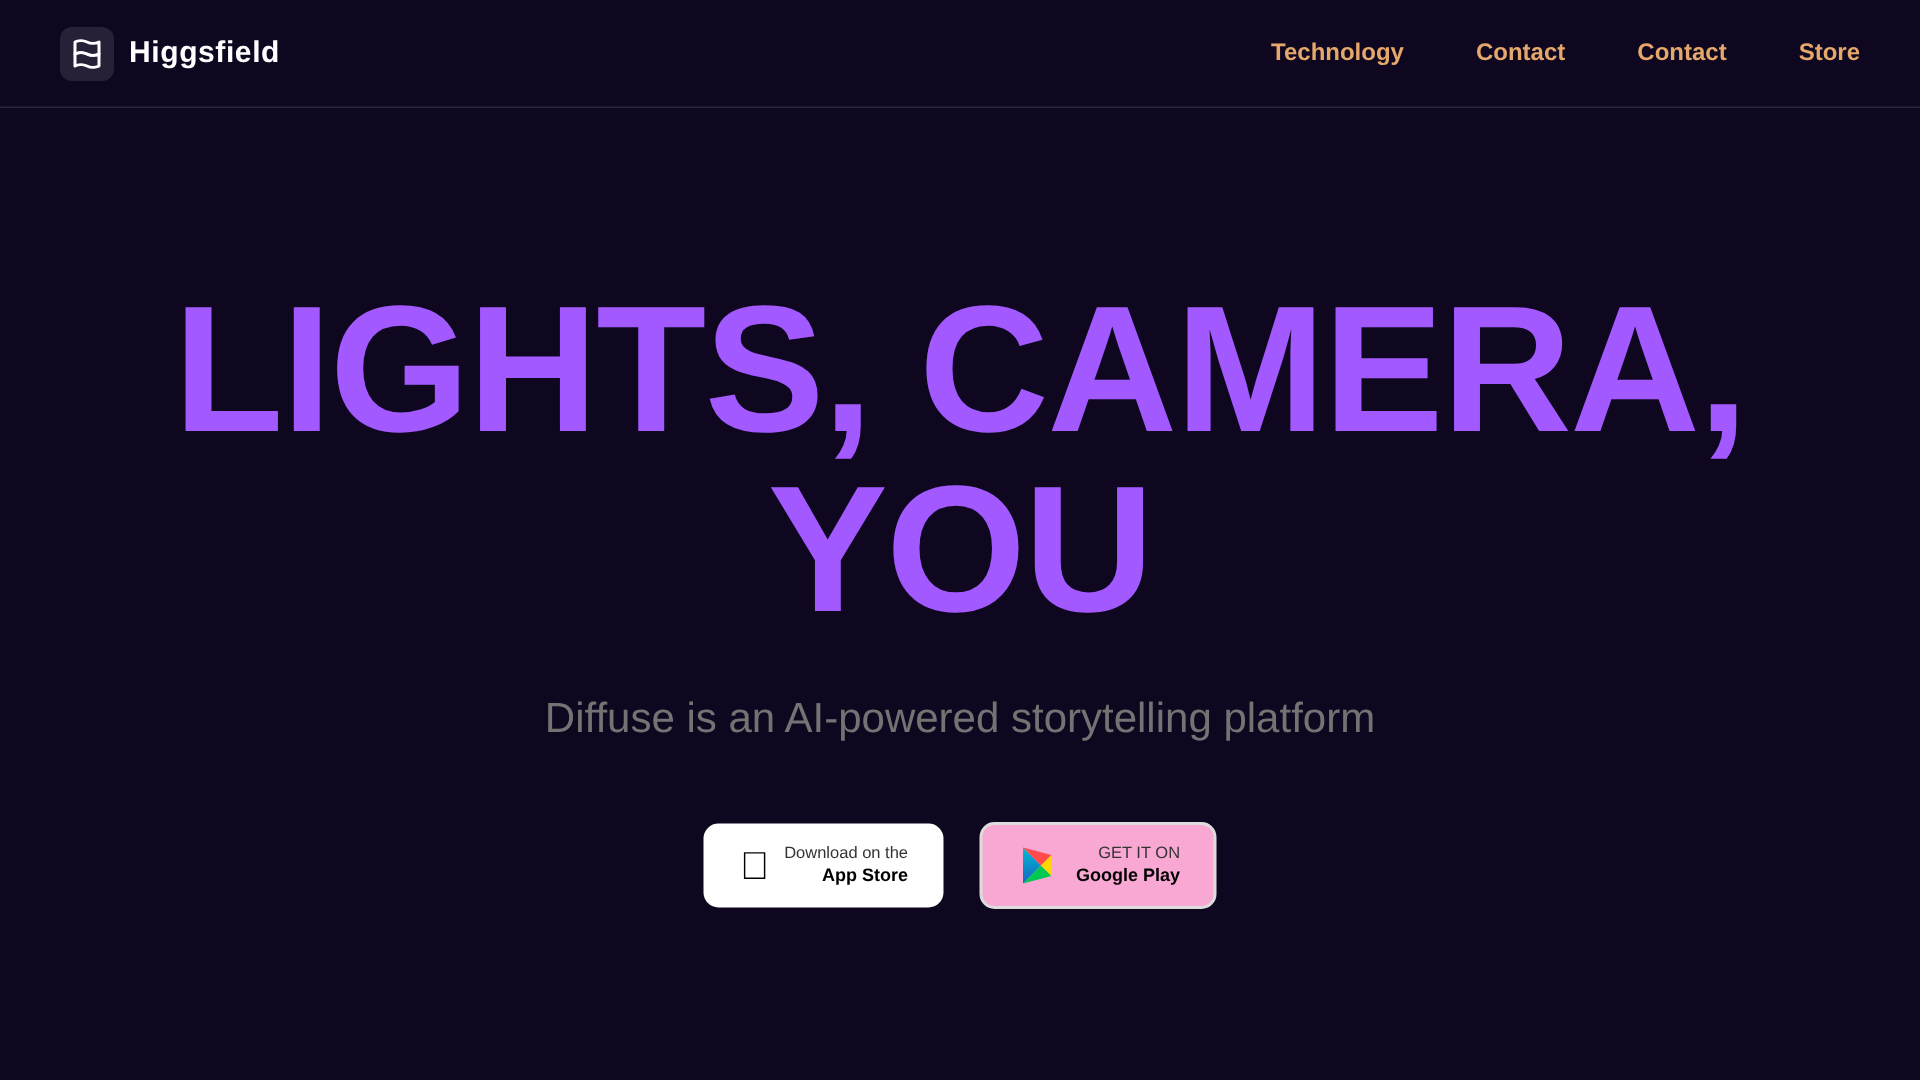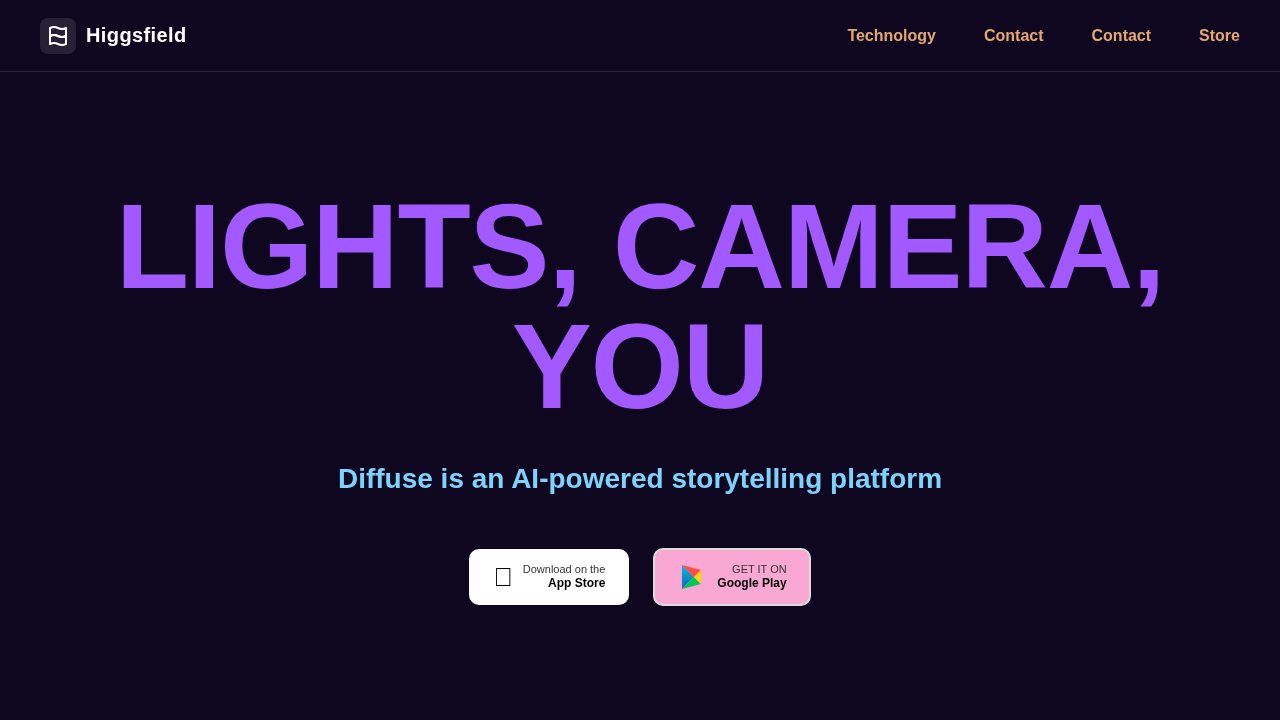--- a/index.html
+++ b/index.html
@@ -73,22 +73,22 @@
       font-weight: 900;
       color: #a259ff;
       line-height: 1.0;
       letter-spacing: -0.01em;
       text-transform: uppercase;
       margin-bottom: 32px;
     }
 
     .hero-subtitle {
       font-size: 28px;
-      font-weight: 700;
-      color: #7dd3fc;
+      font-weight: 400;
+      color: #737373;
       line-height: 1.5;
       max-width: 680px;
       margin-bottom: 48px;
     }
 
     .cta-buttons {
       display: flex;
       align-items: center;
       gap: 24px;
     }

